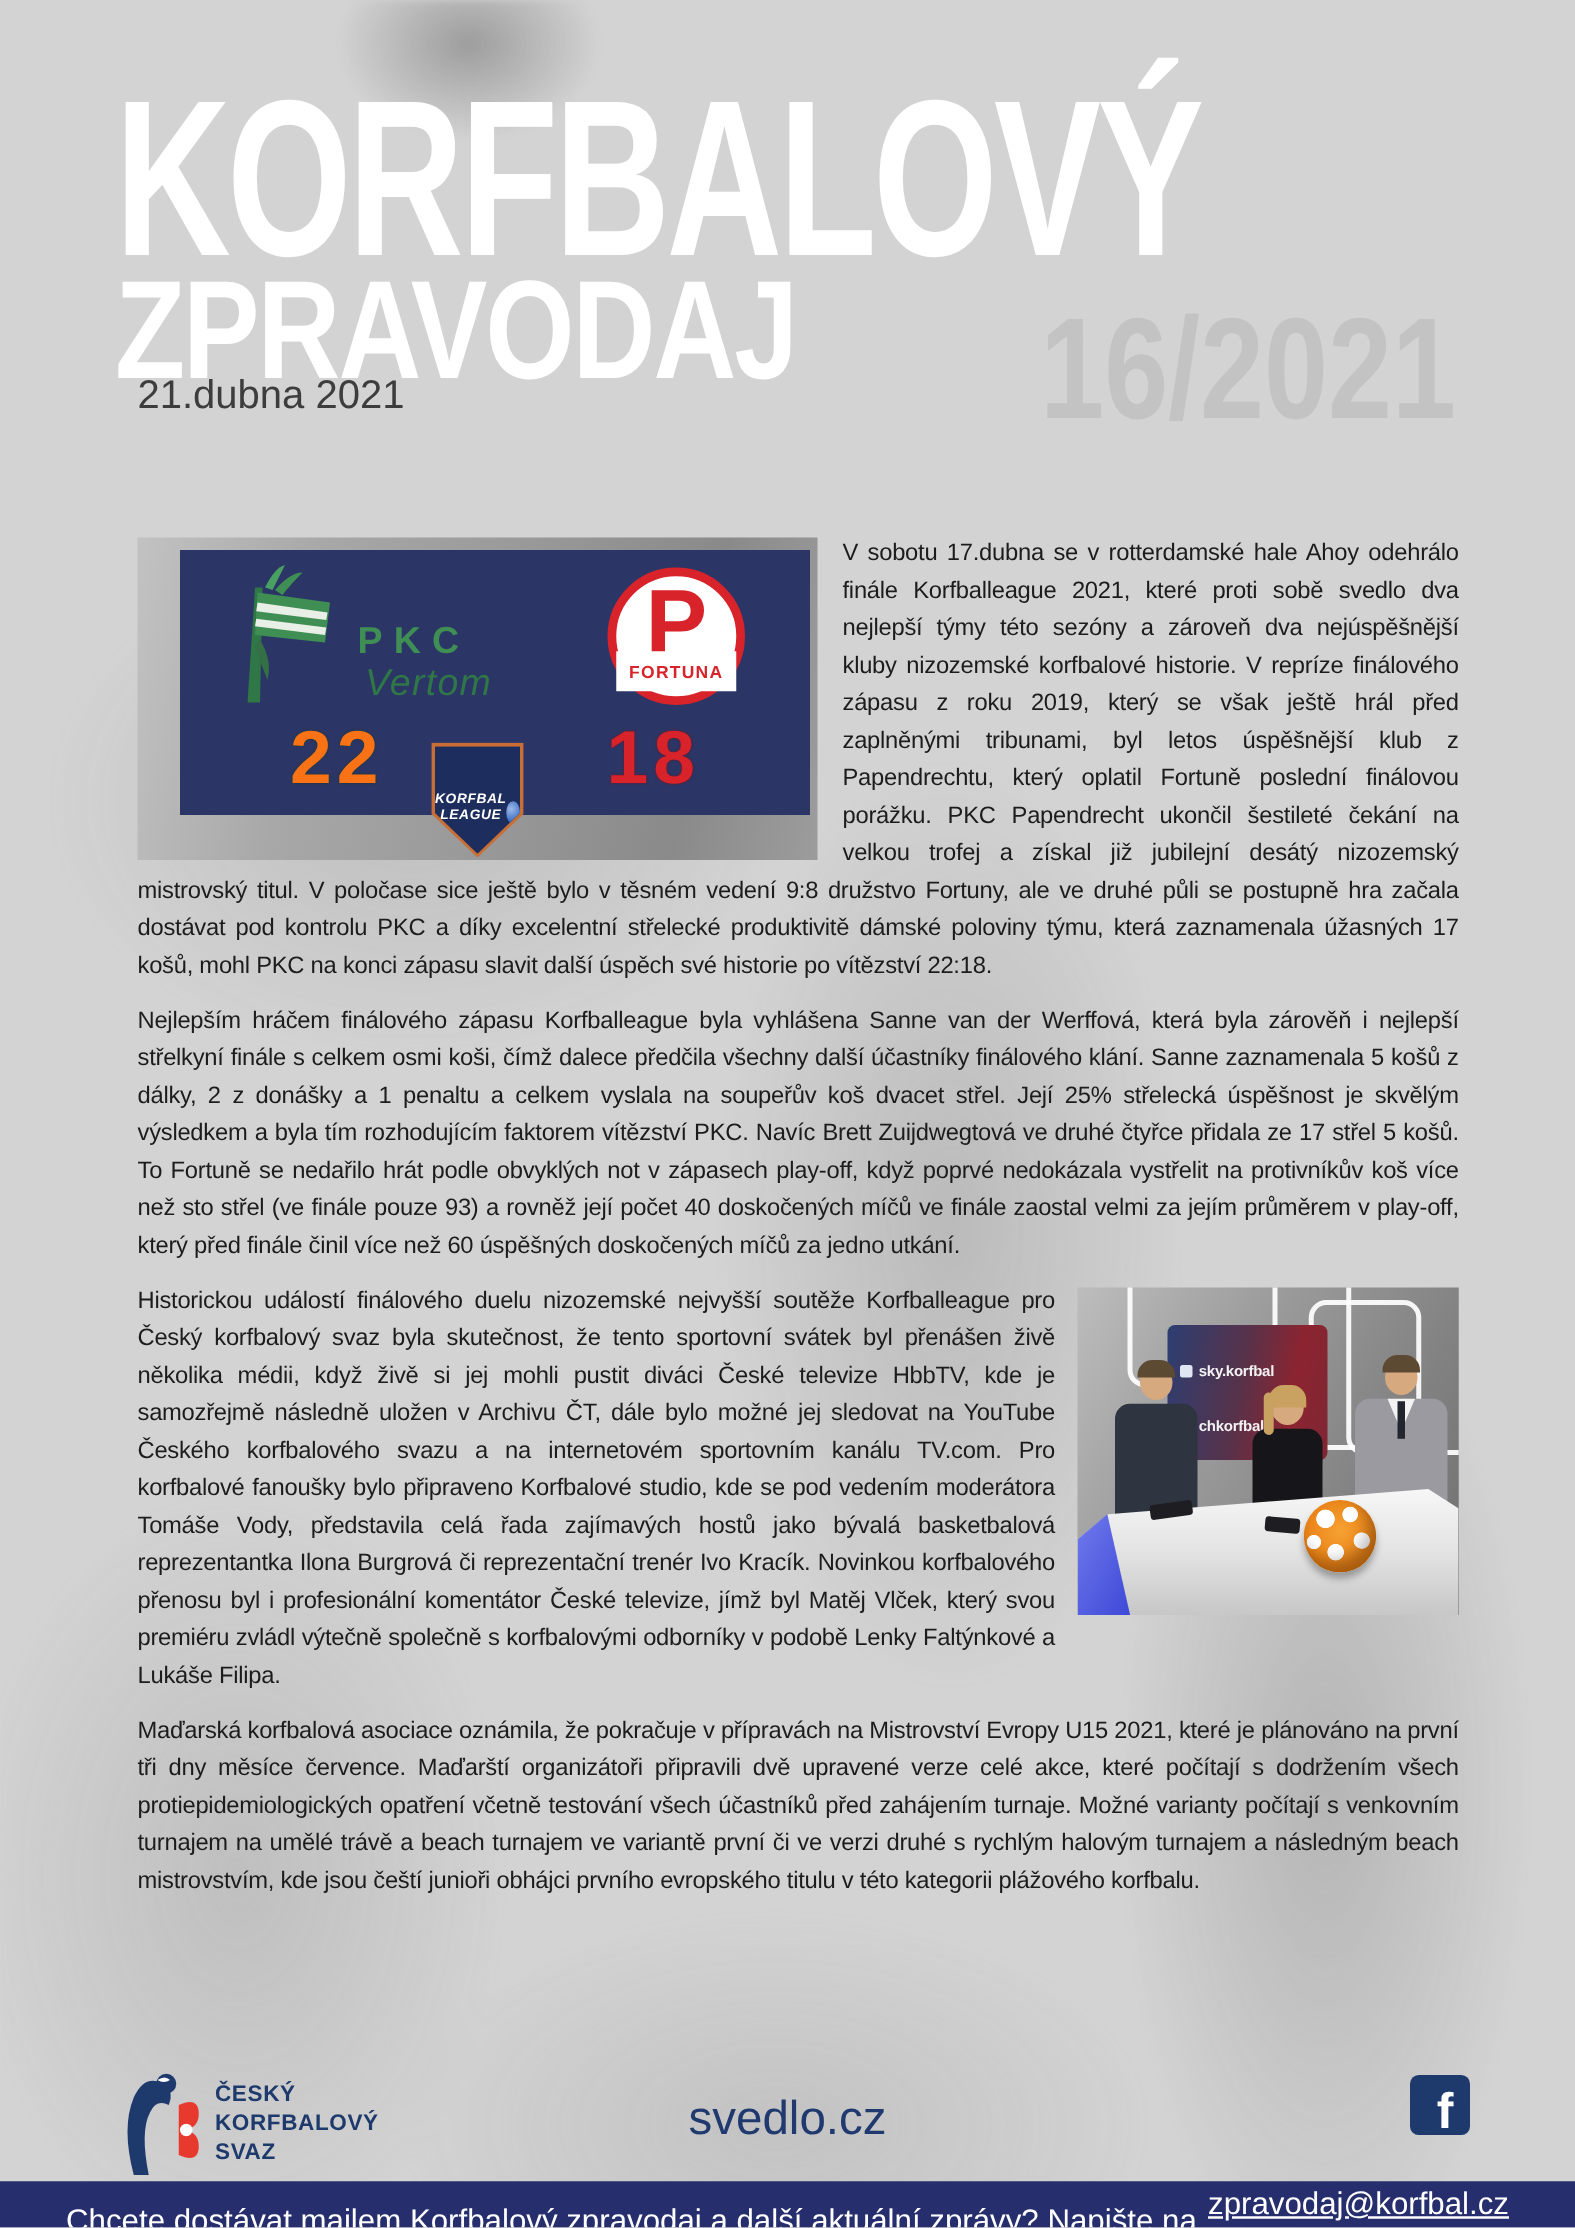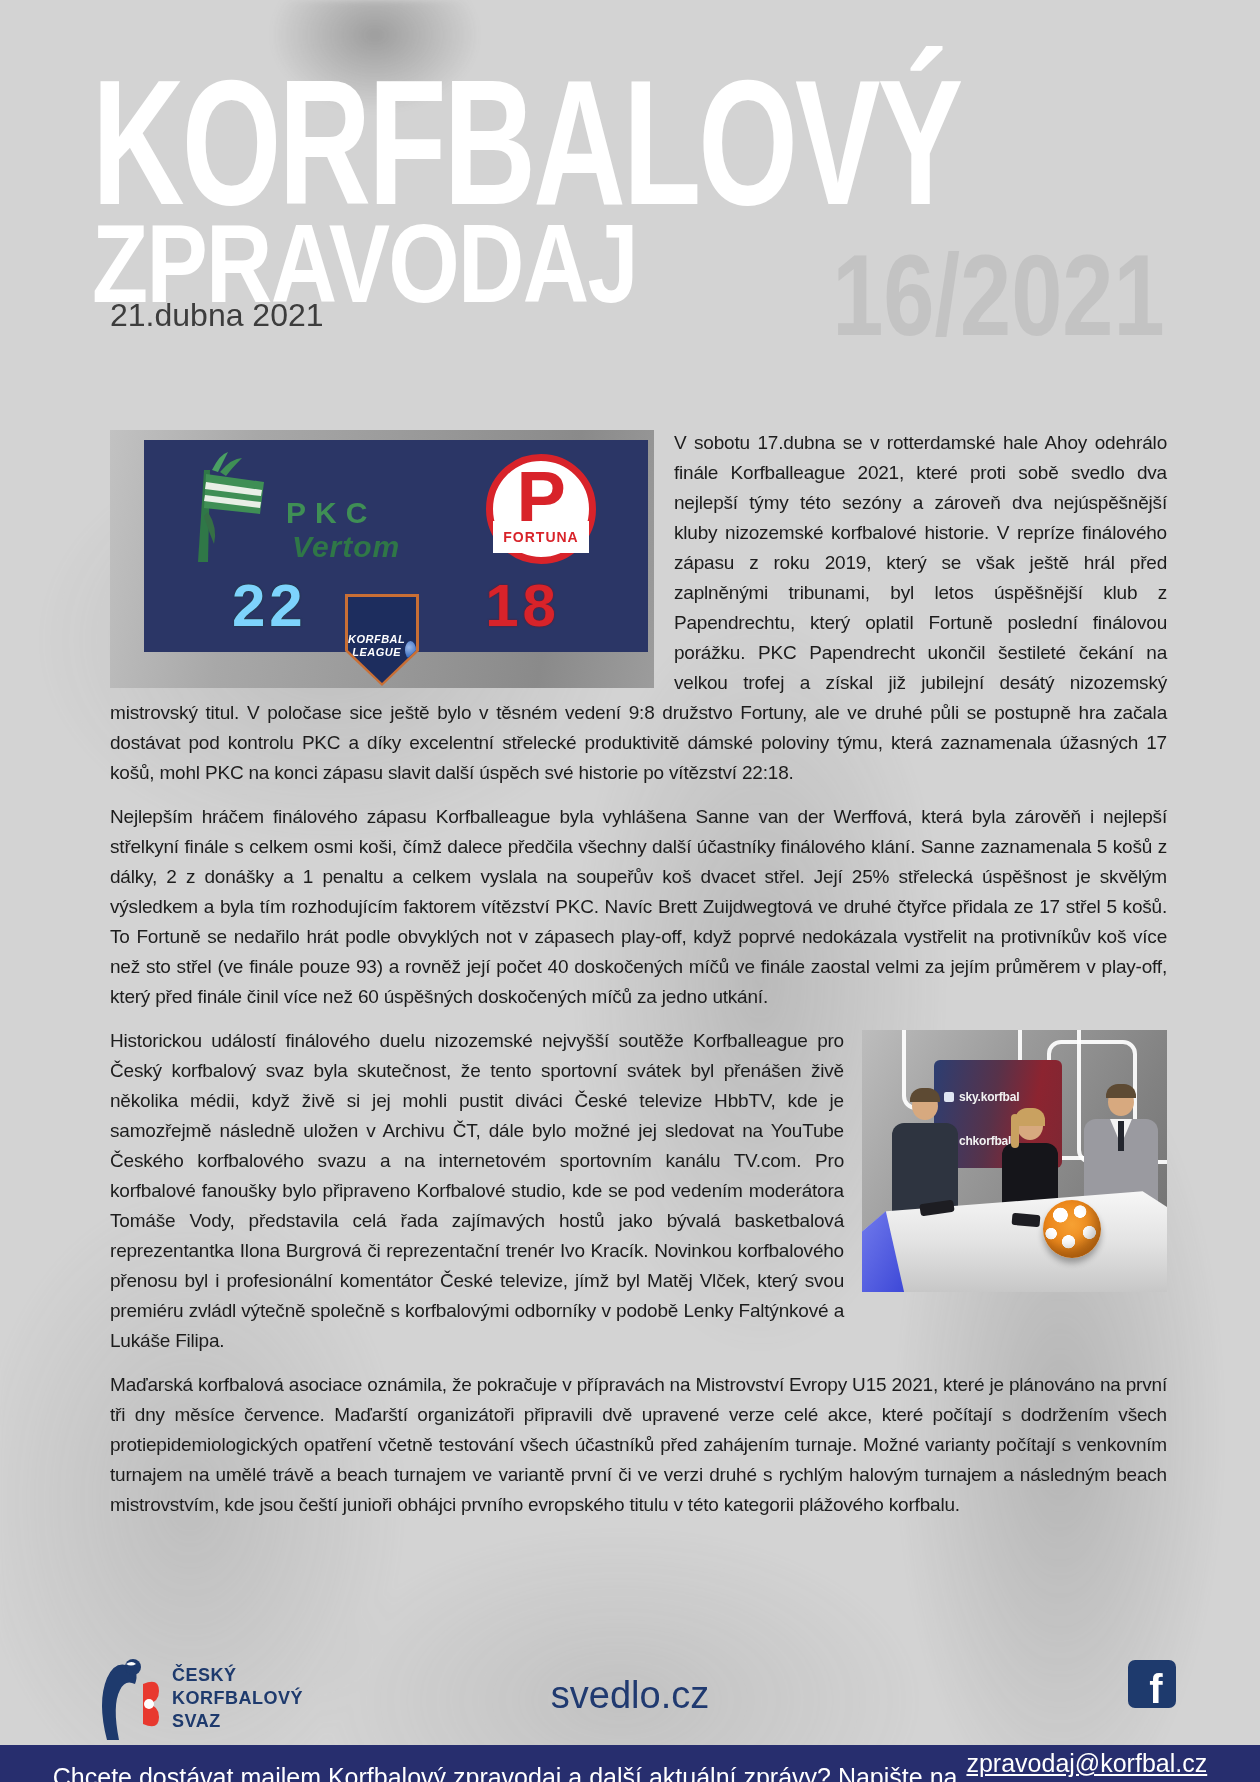--- a/index.html
+++ b/index.html
@@ -39,30 +39,30 @@
   .article p { margin:0 0 14px 0; }
   .para-block::after { content:""; display:block; clear:both; }
 
   
   .scoreboard { float:left; width:544px; height:258px; margin:2px 20px 8px 0; position:relative;
     background:linear-gradient(100deg,#c2c2c2 0%, #a8a8a8 25%, #989898 55%, #8a8a8a 80%, #9c9c9c 100%); }
   .sb-panel { position:absolute; left:34px; top:10px; right:6px; bottom:36px; background:#2b3666; }
   .sb-flag { position:absolute; left:24px; top:12px; }
   .sb-home-name { position:absolute; left:142px; top:58px; color:#3f8f55; font-weight:bold;
     font-size:30px; letter-spacing:9px; }
-  .sb-home-sub { position:absolute; left:148px; top:92px; color:#2f7747; font-weight:bold;
+  .sb-home-sub { position:absolute; left:148px; top:92px; color:#2f7747; font-weight:normal;
     font-style:italic; font-size:30px; letter-spacing:1px; }
   .sb-away-logo { position:absolute; right:52px; top:14px; width:110px; height:110px;
     background:#ffffff; border:7px solid #d8232a; border-radius:50%; }
   .sb-away-p { position:absolute; left:0; right:0; top:-4px; text-align:center; color:#d8232a;
     font-weight:bold; font-size:74px; line-height:1.1; }
   .sb-away-name { position:absolute; left:0; right:0; top:60px; text-align:center; color:#d8232a;
     font-weight:bold; font-size:14px; letter-spacing:1px; background:#fff; padding:1px 0; }
   .sb-score { position:absolute; bottom:16px; font-weight:bold; font-size:60px; line-height:1; letter-spacing:4px; }
-  .sb-score.home { left:88px; color:#7dd3fc; text-shadow:0 0 2px #1c3a26; }
+  .sb-score.home { left:88px; color:#f97316; text-shadow:0 0 2px #1c3a26; }
   .sb-score.away { right:88px; color:#d8232a; text-shadow:0 0 2px #7c1118; }
   .sb-badge { position:absolute; left:50%; bottom:2px; transform:translateX(-50%);
     width:74px; height:92px; background:#c96f35;
     clip-path:polygon(0 0,100% 0,100% 62%,50% 100%,0 62%); }
   .sb-badge-inner { position:absolute; left:3px; top:3px; right:3px; bottom:3px; background:#1d2d5e;
     clip-path:polygon(0 0,100% 0,100% 62%,50% 100%,0 62%);
     display:flex; align-items:center; padding-top:12px; }
   .sb-badge-txt { color:#ffffff; font-weight:bold; font-style:italic; font-size:11px; line-height:13px;
     letter-spacing:.5px; text-align:center; }
   .sb-badge-ball { width:18px; height:18px; border-radius:50%; margin-top:8px;

